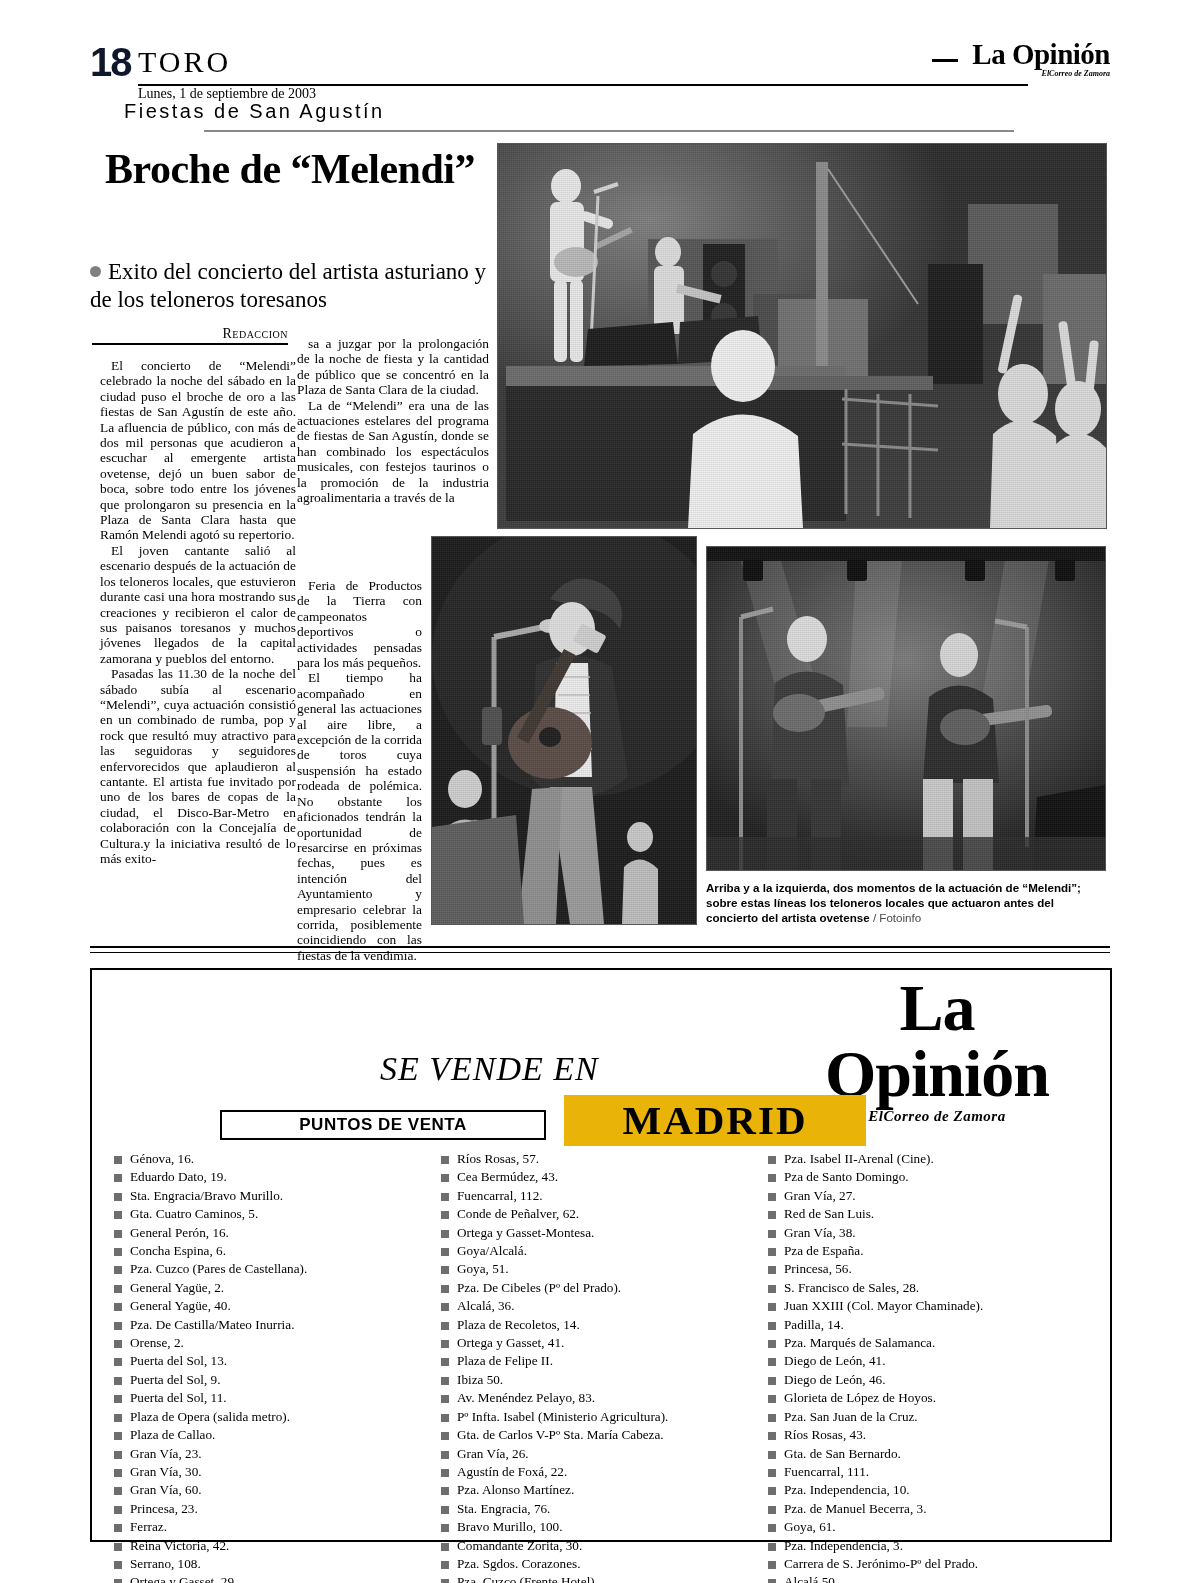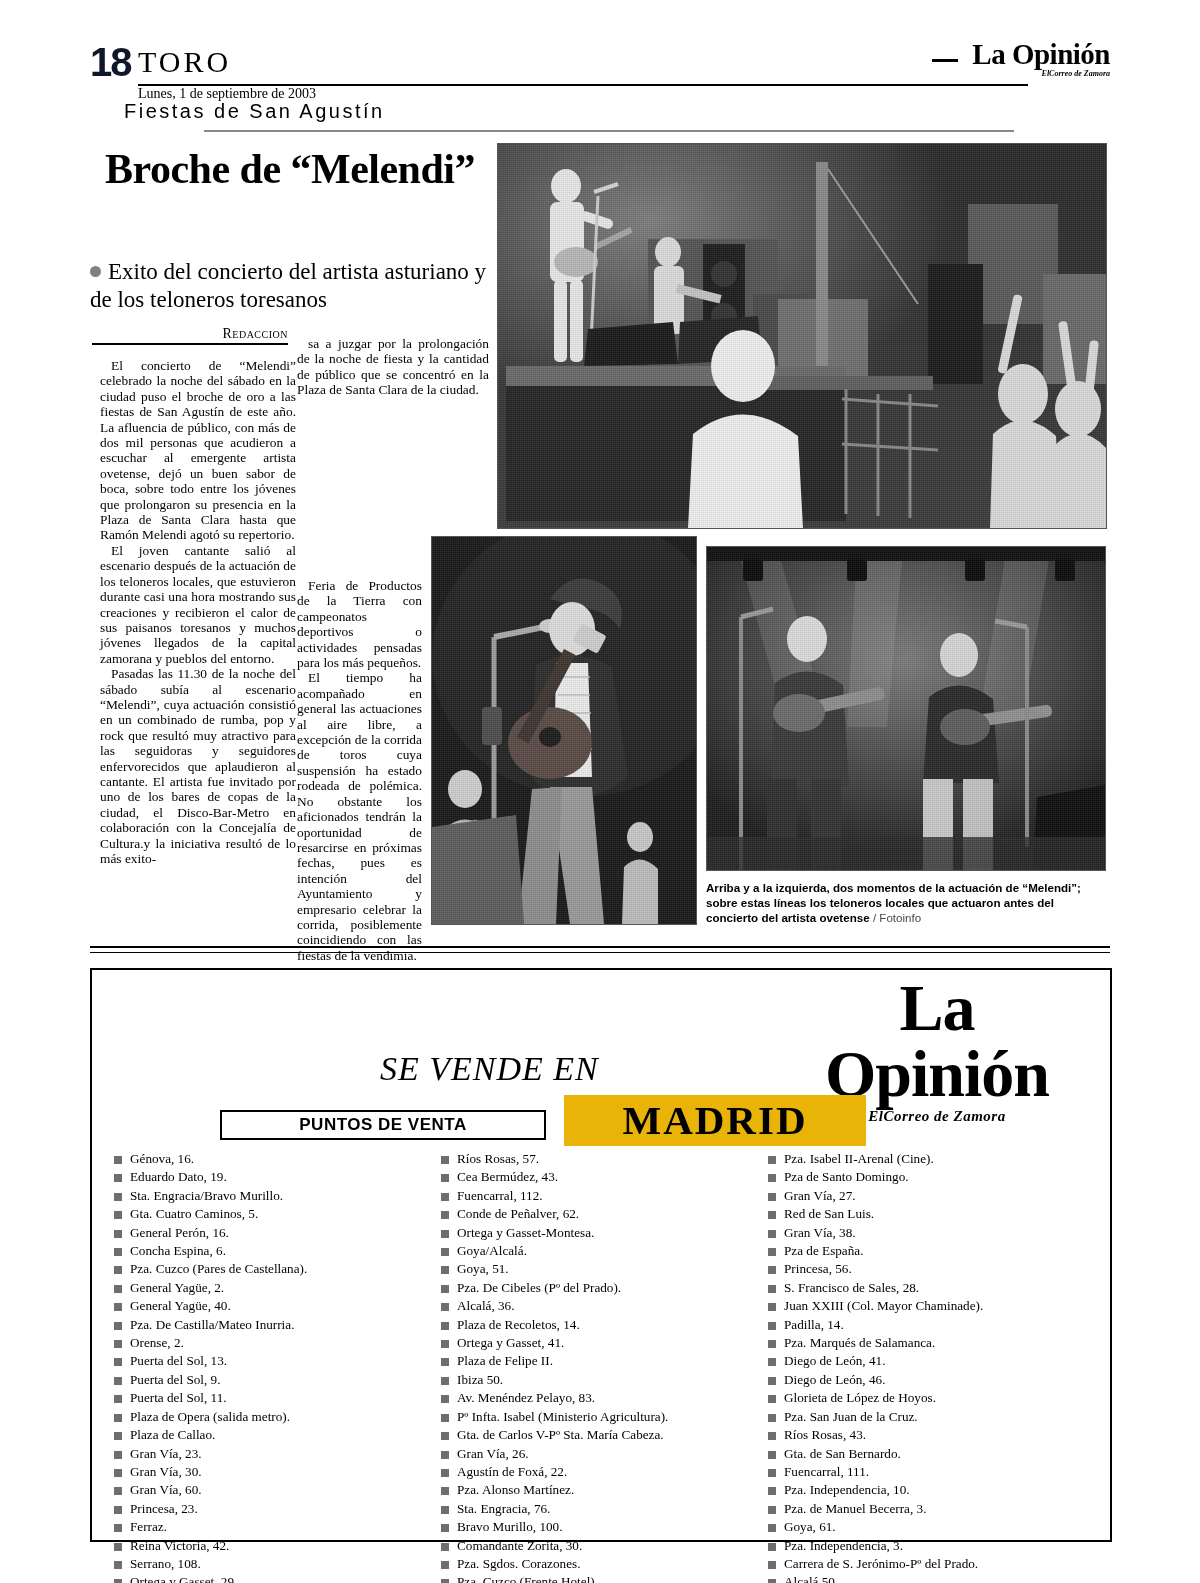--- a/index.html
+++ b/index.html
@@ -373,20 +373,21 @@
 </div>
 
 <div class="col col-1">
   <p>El concierto de “Melendi” celebrado la noche del sábado en la ciudad puso el broche de oro a las fiestas de San Agustín de este año. La afluencia de público, con más de dos mil personas que acudieron a escuchar al emergente artista ovetense, dejó un buen sabor de boca, sobre todo entre los jóvenes que prolongaron su presencia en la Plaza de Santa Clara hasta que Ramón Melendi agotó su repertorio.</p>
   <p>El joven cantante salió al escenario después de la actuación de los teloneros locales, que estuvieron durante casi una hora mostrando sus creaciones y recibieron el calor de sus paisanos toresanos y muchos jóvenes llegados de la capital zamorana y pueblos del entorno.</p>
   <p>Pasadas las 11.30 de la noche del sábado subía al escenario “Melendi”, cuya actuación consistió en un combinado de rumba, pop y rock que resultó muy atractivo para las seguidoras y seguidores enfervorecidos que aplaudieron al cantante. El artista fue invitado por uno de los bares de copas de la ciudad, el Disco-Bar-Metro en colaboración con la Concejalía de Cultura.y la iniciativa resultó de lo más exito-</p>
 </div>
 
 <div class="col col-2-top">
   <p>sa a juzgar por la prolongación de la noche de fiesta y la cantidad de público que se concentró en la Plaza de Santa Clara de la ciudad.</p>
+  <p>La de “Melendi” era una de las actuaciones estelares del programa de fiestas de San Agustín, donde se han combinado los espectáculos musicales, con festejos taurinos o la promoción de la industria agroalimentaria a través de la</p>
 </div>
 
 <div class="col col-2-bottom">
   <p>Feria de Productos de la Tierra  con campeonatos deportivos o actividades pensadas para los más pequeños.</p>
   <p>El tiempo ha acompañado en general las actuaciones al aire libre, a excepción de la corrida de toros cuya suspensión ha estado rodeada de polémica. No obstante los aficionados tendrán la oportunidad de resarcirse en próximas fechas, pues es intención del Ayuntamiento y empresario celebrar la corrida, posiblemente coincidiendo con las fiestas de la vendimia.</p>
 </div>
 
 <div class="photo" id="photo-main">
   <div class="ph-inner grainy">
     <svg width="100%" height="100%" viewBox="0 0 608 384" preserveAspectRatio="none">

